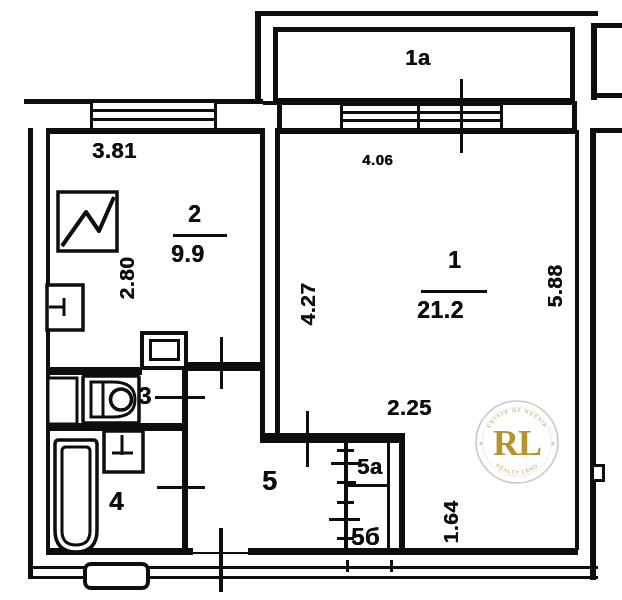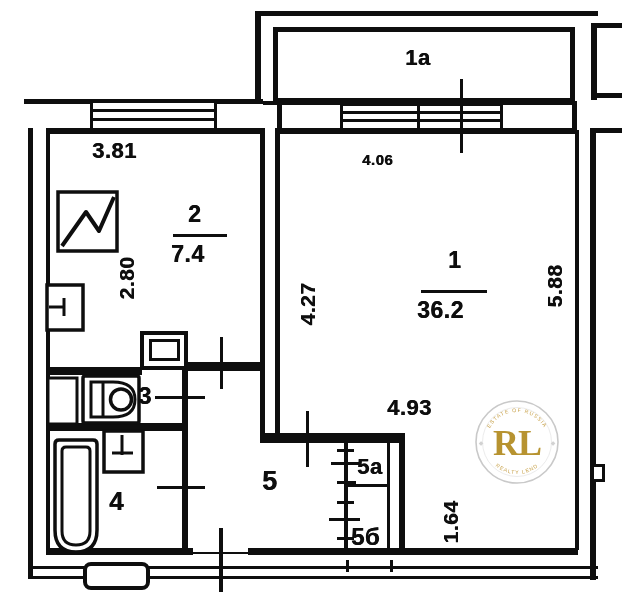--- a/index.html
+++ b/index.html
@@ -120,30 +120,30 @@
     <g>
       <path d="M55,444 q0,-4 4,-4 h34 q4,0 4,4 v86 q0,22 -21,22 q-21,0 -21,-22 Z" fill="#fff" stroke="#0e0e0e" stroke-width="3.5"></path>
       <path d="M62,451 q0,-4 4,-4 h20 q4,0 4,4 v80 q0,14 -14,14 q-14,0 -14,-14 Z" fill="none" stroke="#0e0e0e" stroke-width="3"></path>
     </g>
   </svg>
 
   <div class="lbl" style="left:92px;top:138px;font-size:22px">3.81</div>
   <div class="lbl rot" style="left:100px;top:265px;width:56px;height:26px;font-size:21px">2.80</div>
   <div class="lbl" style="left:188px;top:201px;font-size:23px">2</div>
   <div class="w" style="left:173px;top:234px;width:54px;height:3px"></div>
-  <div class="lbl" style="left:171px;top:241px;font-size:23px">7.4</div>
+  <div class="lbl" style="left:171px;top:241px;font-size:23px">9.9</div>
 
   <div class="lbl" style="left:405px;top:45px;font-size:22px">1a</div>
   <div class="lbl" style="left:362px;top:151px;font-size:15px">4.06</div>
   <div class="lbl" style="left:448px;top:247px;font-size:23px">1</div>
   <div class="w" style="left:421px;top:290px;width:66px;height:3px"></div>
-  <div class="lbl" style="left:417px;top:297px;font-size:23px">36.2</div>
+  <div class="lbl" style="left:417px;top:297px;font-size:23px">21.2</div>
   <div class="lbl rot" style="left:281px;top:291px;width:56px;height:26px;font-size:21px">4.27</div>
   <div class="lbl rot" style="left:528px;top:273px;width:56px;height:26px;font-size:21px">5.88</div>
-  <div class="lbl" style="left:387px;top:395px;font-size:22px">4.93</div>
+  <div class="lbl" style="left:387px;top:395px;font-size:22px">2.25</div>
   <div class="lbl rot" style="left:424px;top:509px;width:56px;height:26px;font-size:21px">1.64</div>
 
   <div class="lbl" style="left:138px;top:382px;font-size:24px">3</div>
   <div class="lbl" style="left:109px;top:486px;font-size:26px">4</div>
   <div class="lbl" style="left:262px;top:466px;font-size:27px">5</div>
   <div class="lbl" style="left:357px;top:454px;font-size:22px">5a</div>
   <div class="lbl" style="left:351px;top:523px;font-size:24px">5б</div>
 
   <svg class="wm" style="left:472px;top:397px" width="90" height="90" viewBox="0 0 90 90">
     <circle cx="45" cy="45" r="41" fill="rgba(255,255,255,0.93)" stroke="#c9c9c9" stroke-width="1.6"></circle>

